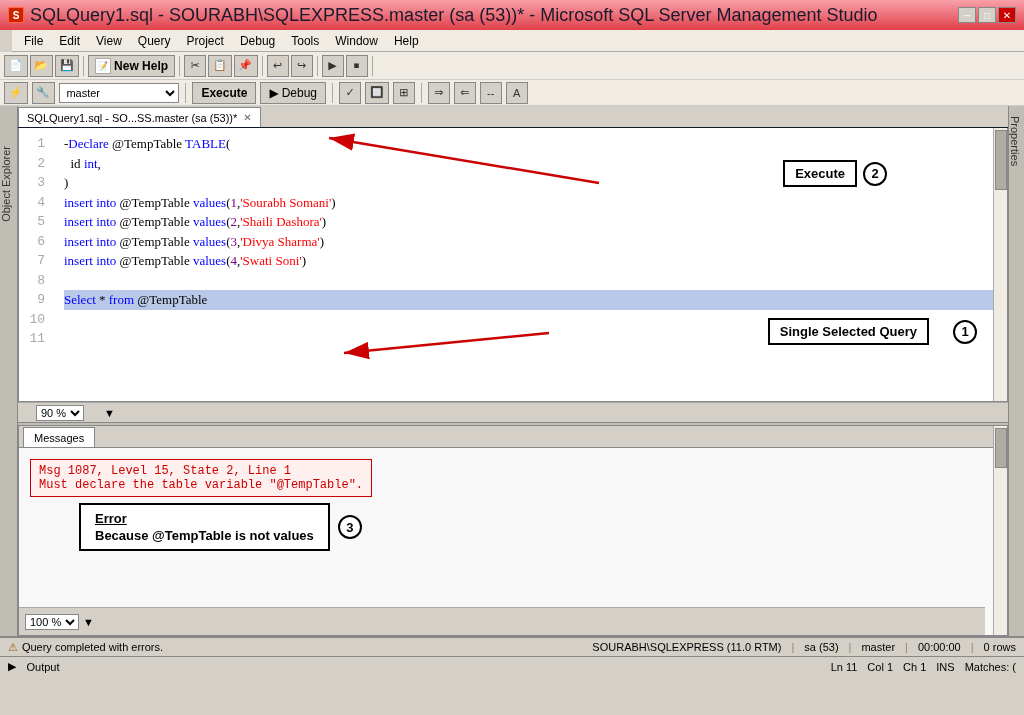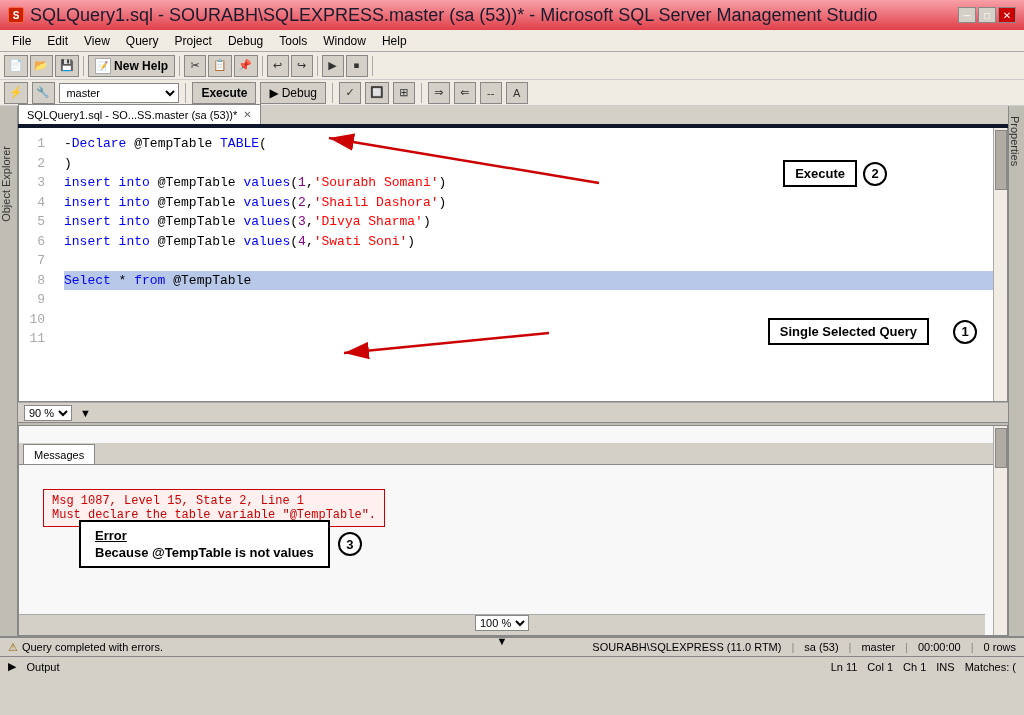--- a/index.html
+++ b/index.html
@@ -23,20 +23,21 @@
     .title-btn.close { background: #cc0000; color: white; }
 
     
     .menu-bar {
       background: #f0ece4;
       height: 22px;
       display: flex;
       align-items: center;
       padding: 0 4px;
       border-bottom: 1px solid #aaa;
+      margin-left: 12px;
     }
     .menu-item {
       font-size: 12px;
       padding: 2px 8px;
       cursor: pointer;
       color: #000;
     }
 
     
     .toolbar {
@@ -144,21 +145,21 @@
       background: #d4d0c8;
     }
 
     
     .tab-bar {
       background: #d4d0c8;
       height: 22px;
       display: flex;
       align-items: flex-end;
       padding-left: 0;
-      border-bottom: 4px solid #0f172a;
+      border-bottom: 1px solid #0f172a;
     }
     .tab {
       background: #e8e4dc;
       border: 1px solid #888;
       border-bottom: none;
       height: 20px;
       padding: 0 8px;
       font-size: 11px;
       display: flex;
       align-items: center;
@@ -177,21 +178,21 @@
       border: 1px solid #888;
       border-top: none;
     }
     .editor-content {
       padding: 6px 10px;
       font-family: 'Courier New', monospace;
       font-size: 13px;
       line-height: 1.5;
       position: relative;
     }
-    .code-line { white-space: pre; }
+    .code-line { white-space: pre; font-family: Liberation Serif, serif; }
     .code-kw { color: #0000ff; }
     .code-str { color: #ff0000; }
     .code-num { color: #800080; }
     .code-plain { color: #000; }
 
     
     .editor-scroll {
       position: absolute;
       right: 0;
       top: 0;
@@ -207,24 +208,24 @@
       border: 1px solid #888;
       margin: 2px auto;
     }
 
     
     .zoom-bar {
       background: #d4d0c8;
       height: 20px;
       display: flex;
       align-items: center;
-      padding: 0 6px;
+      padding: 0 18px;
       font-size: 11px;
       border-top: 1px solid #aaa;
-      gap: 8px;
+      gap: 20px;
     }
     .zoom-select {
       font-size: 11px;
       height: 16px;
       border: 1px solid #888;
       background: white;
     }
 
     
     .results-area {
@@ -236,35 +237,34 @@
       flex-direction: column;
       position: relative;
     }
     .results-tab-bar {
       background: #d4d0c8;
       height: 22px;
       display: flex;
       align-items: flex-end;
       padding-left: 4px;
       border-bottom: 1px solid #888;
-      margin-top: 17px;
     }
     .results-tab {
       background: white;
       border: 1px solid #888;
       border-bottom: none;
       height: 20px;
       padding: 0 10px;
       font-size: 11px;
       display: flex;
       align-items: center;
       cursor: pointer;
     }
     .results-content {
-      padding: 24px;
+      padding: 11px;
       flex: 1;
       position: relative;
     }
     .error-box {
       border: 1px solid #cc0000;
       background: #fff0f0;
       padding: 4px 8px;
       font-family: 'Courier New', monospace;
       font-size: 12px;
       color: #cc0000;
@@ -468,20 +468,21 @@
         </div>
       </div>
 
       <div class="editor" style="position:relative; height:240px; overflow:hidden;">
         <div class="editor-content">
           <div class="line-numbers">
             1<br>2<br>3<br>4<br>5<br>6<br>7<br>8<br>9<br>10<br>11
           </div>
           <div class="editor-inner">
             <div class="code-line"><span class="code-plain">-</span><span class="code-kw">Declare</span><span class="code-plain"> @TempTable </span><span class="code-kw">TABLE</span><span class="code-plain">(</span></div>
+            <div class="code-line"><span class="code-plain">  id </span><span class="code-kw">int</span><span class="code-plain">,</span></div>
             <div class="code-line"><span class="code-plain">)</span></div>
             <div class="code-line"><span class="code-kw">insert into</span><span class="code-plain"> @TempTable </span><span class="code-kw">values</span><span class="code-plain">(</span><span class="code-num">1</span><span class="code-plain">,</span><span class="code-str">'Sourabh Somani'</span><span class="code-plain">)</span></div>
             <div class="code-line"><span class="code-kw">insert into</span><span class="code-plain"> @TempTable </span><span class="code-kw">values</span><span class="code-plain">(</span><span class="code-num">2</span><span class="code-plain">,</span><span class="code-str">'Shaili Dashora'</span><span class="code-plain">)</span></div>
             <div class="code-line"><span class="code-kw">insert into</span><span class="code-plain"> @TempTable </span><span class="code-kw">values</span><span class="code-plain">(</span><span class="code-num">3</span><span class="code-plain">,</span><span class="code-str">'Divya Sharma'</span><span class="code-plain">)</span></div>
             <div class="code-line"><span class="code-kw">insert into</span><span class="code-plain"> @TempTable </span><span class="code-kw">values</span><span class="code-plain">(</span><span class="code-num">4</span><span class="code-plain">,</span><span class="code-str">'Swati Soni'</span><span class="code-plain">)</span></div>
             <div class="code-line">&nbsp;</div>
             <div class="code-line" style="background:#b8c8e8; display:block;"><span class="code-kw" style="background:#b8c8e8;">Select</span><span class="code-plain" style="background:#b8c8e8;"> * </span><span class="code-kw" style="background:#b8c8e8;">from</span><span class="code-plain" style="background:#b8c8e8;"> @TempTable</span></div>
           </div>
         </div>
 
@@ -550,21 +551,21 @@
             <div style="display:inline-flex; align-items:center; justify-content:center; width:24px; height:24px; border:2px solid #000; border-radius:50%; background:white; font-size:13px; font-weight:bold;">
               <span>3</span>
             </div>
           </div>
         </div>
 
         <div style="position:absolute; right:0; top:0; bottom:0; width:14px; background:#f0ece4; border-left:1px solid #aaa;">
           <div style="width:12px; height:40px; background:#b0aca4; border:1px solid #888; margin:2px auto;"></div>
         </div>
 
-        <div class="results-zoom-bar" style="position:absolute; bottom:0; left:0; right:22px; height:21px;flex-direction:column;">
+        <div class="results-zoom-bar" style="position:absolute; bottom:0; left:0; right:22px; height:28px;">
           <select class="zoom-select">
             <option>100 %</option>
           </select>
           <span>▼</span>
         </div>
       </div>
 
     </div>
 
     <div class="properties-panel">

